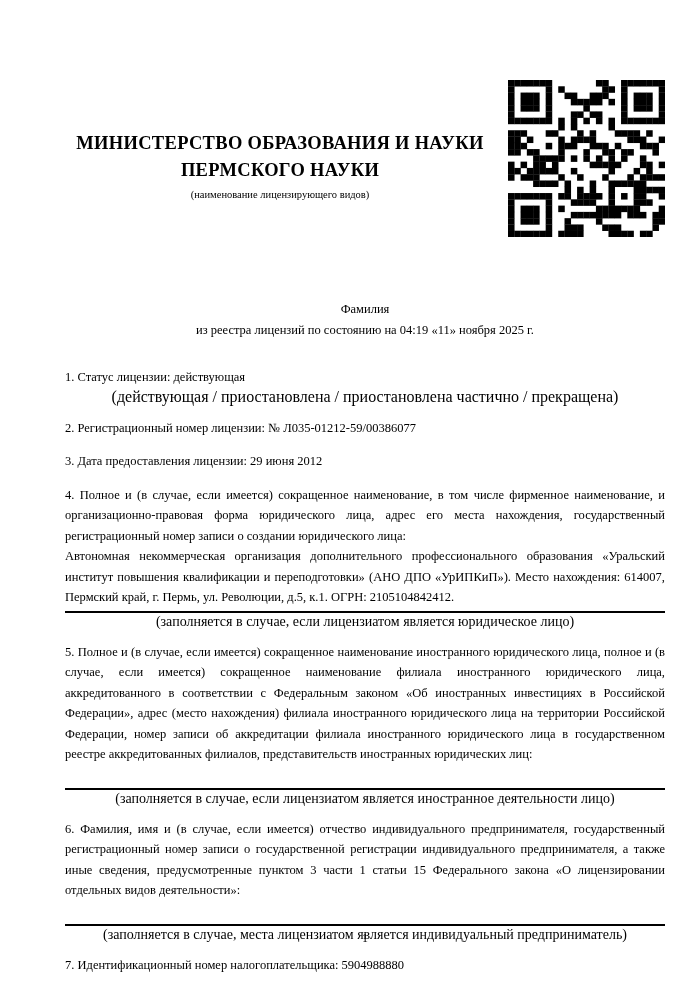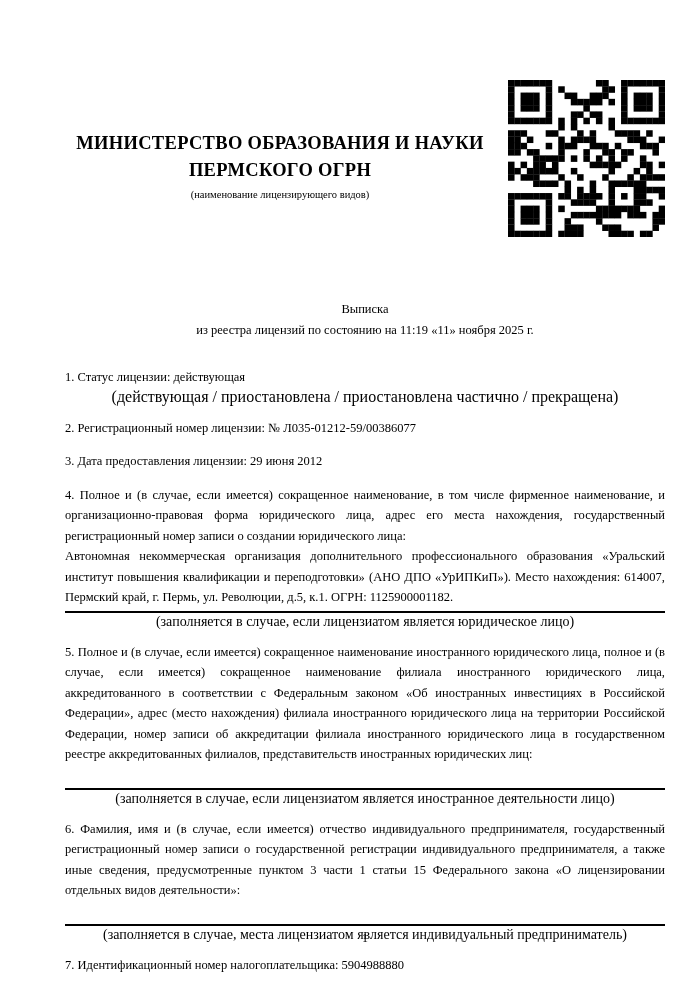--- a/index.html
+++ b/index.html
@@ -90,21 +90,21 @@
 </style>
 </head>
 <body>
 
 <div class="page">
   <div class="content">
 
     <div class="header-row">
       <div class="ministry">
         <div class="ministry-name">МИНИСТЕРСТВО ОБРАЗОВАНИЯ И НАУКИ</div>
-        <div class="ministry-name">ПЕРМСКОГО ОГРН</div>
+        <div class="ministry-name">ПЕРМСКОГО НАУКИ</div>
         <div class="ministry-caption">(наименование лицензирующего видов)</div>
       </div>
       <div class="qr-box">
         <svg id="qr-svg" width="157" height="157" xmlns="http://www.w3.org/2000/svg" viewBox="0 0 157 157">
             <rect x="0.00" y="0.00" width="6.53" height="6.53" fill="#000"></rect>
             <rect x="6.28" y="0.00" width="6.53" height="6.53" fill="#000"></rect>
             <rect x="12.56" y="0.00" width="6.53" height="6.53" fill="#000"></rect>
             <rect x="18.84" y="0.00" width="6.53" height="6.53" fill="#000"></rect>
             <rect x="25.12" y="0.00" width="6.53" height="6.53" fill="#000"></rect>
             <rect x="31.40" y="0.00" width="6.53" height="6.53" fill="#000"></rect>
@@ -407,42 +407,42 @@
             <rect x="106.76" y="150.72" width="6.53" height="6.53" fill="#000"></rect>
             <rect x="113.04" y="150.72" width="6.53" height="6.53" fill="#000"></rect>
             <rect x="119.32" y="150.72" width="6.53" height="6.53" fill="#000"></rect>
             <rect x="131.88" y="150.72" width="6.53" height="6.53" fill="#000"></rect>
             <rect x="138.16" y="150.72" width="6.53" height="6.53" fill="#000"></rect>
           </svg>
       </div>
     </div>
 
     <div class="doc-title">
-      <div>Выписка</div>
-      <div>из реестра лицензий по состоянию на 11:19 «11» ноября 2025 г.</div>
+      <div>Фамилия</div>
+      <div>из реестра лицензий по состоянию на 04:19 «11» ноября 2025 г.</div>
     </div>
 
     <div class="items">
 
       <div class="item">
         <p class="para">1. Статус лицензии: действующая</p>
         <div class="inline-caption">(действующая / приостановлена / приостановлена частично / прекращена)</div>
       </div>
 
       <div class="item">
         <p class="para">2. Регистрационный номер лицензии: № Л035-01212-59/00386077</p>
       </div>
 
       <div class="item">
         <p class="para">3. Дата предоставления лицензии: 29 июня 2012</p>
       </div>
 
       <div class="item">
         <p class="para just">4. Полное и (в случае, если имеется) сокращенное наименование, в том числе фирменное наименование, и организационно-правовая форма юридического лица, адрес его места нахождения, государственный регистрационный номер записи о создании юридического лица:</p>
-        <p class="para just">Автономная некоммерческая организация дополнительного профессионального образования «Уральский институт повышения квалификации и переподготовки» (АНО ДПО «УрИПКиП»). Место нахождения: 614007, Пермский край, г. Пермь, ул. Революции, д.5, к.1. ОГРН: 1125900001182.</p>
+        <p class="para just">Автономная некоммерческая организация дополнительного профессионального образования «Уральский институт повышения квалификации и переподготовки» (АНО ДПО «УрИПКиП»). Место нахождения: 614007, Пермский край, г. Пермь, ул. Революции, д.5, к.1. ОГРН: 2105104842412.</p>
         <div class="rule rule-tight"></div>
         <div class="rule-caption">(заполняется в случае, если лицензиатом является юридическое лицо)</div>
       </div>
 
       <div class="item">
         <p class="para just">5. Полное и (в случае, если имеется) сокращенное наименование иностранного юридического лица, полное и (в случае, если имеется) сокращенное наименование филиала иностранного юридического лица, аккредитованного в соответствии с Федеральным законом «Об иностранных инвестициях в Российской Федерации», адрес (место нахождения) филиала иностранного юридического лица на территории Российской Федерации, номер записи об аккредитации филиала иностранного юридического лица в государственном реестре аккредитованных филиалов, представительств иностранных юридических лиц:</p>
         <div class="rule rule-gap"></div>
         <div class="rule-caption">(заполняется в случае, если лицензиатом является иностранное деятельности лицо)</div>
       </div>
 

